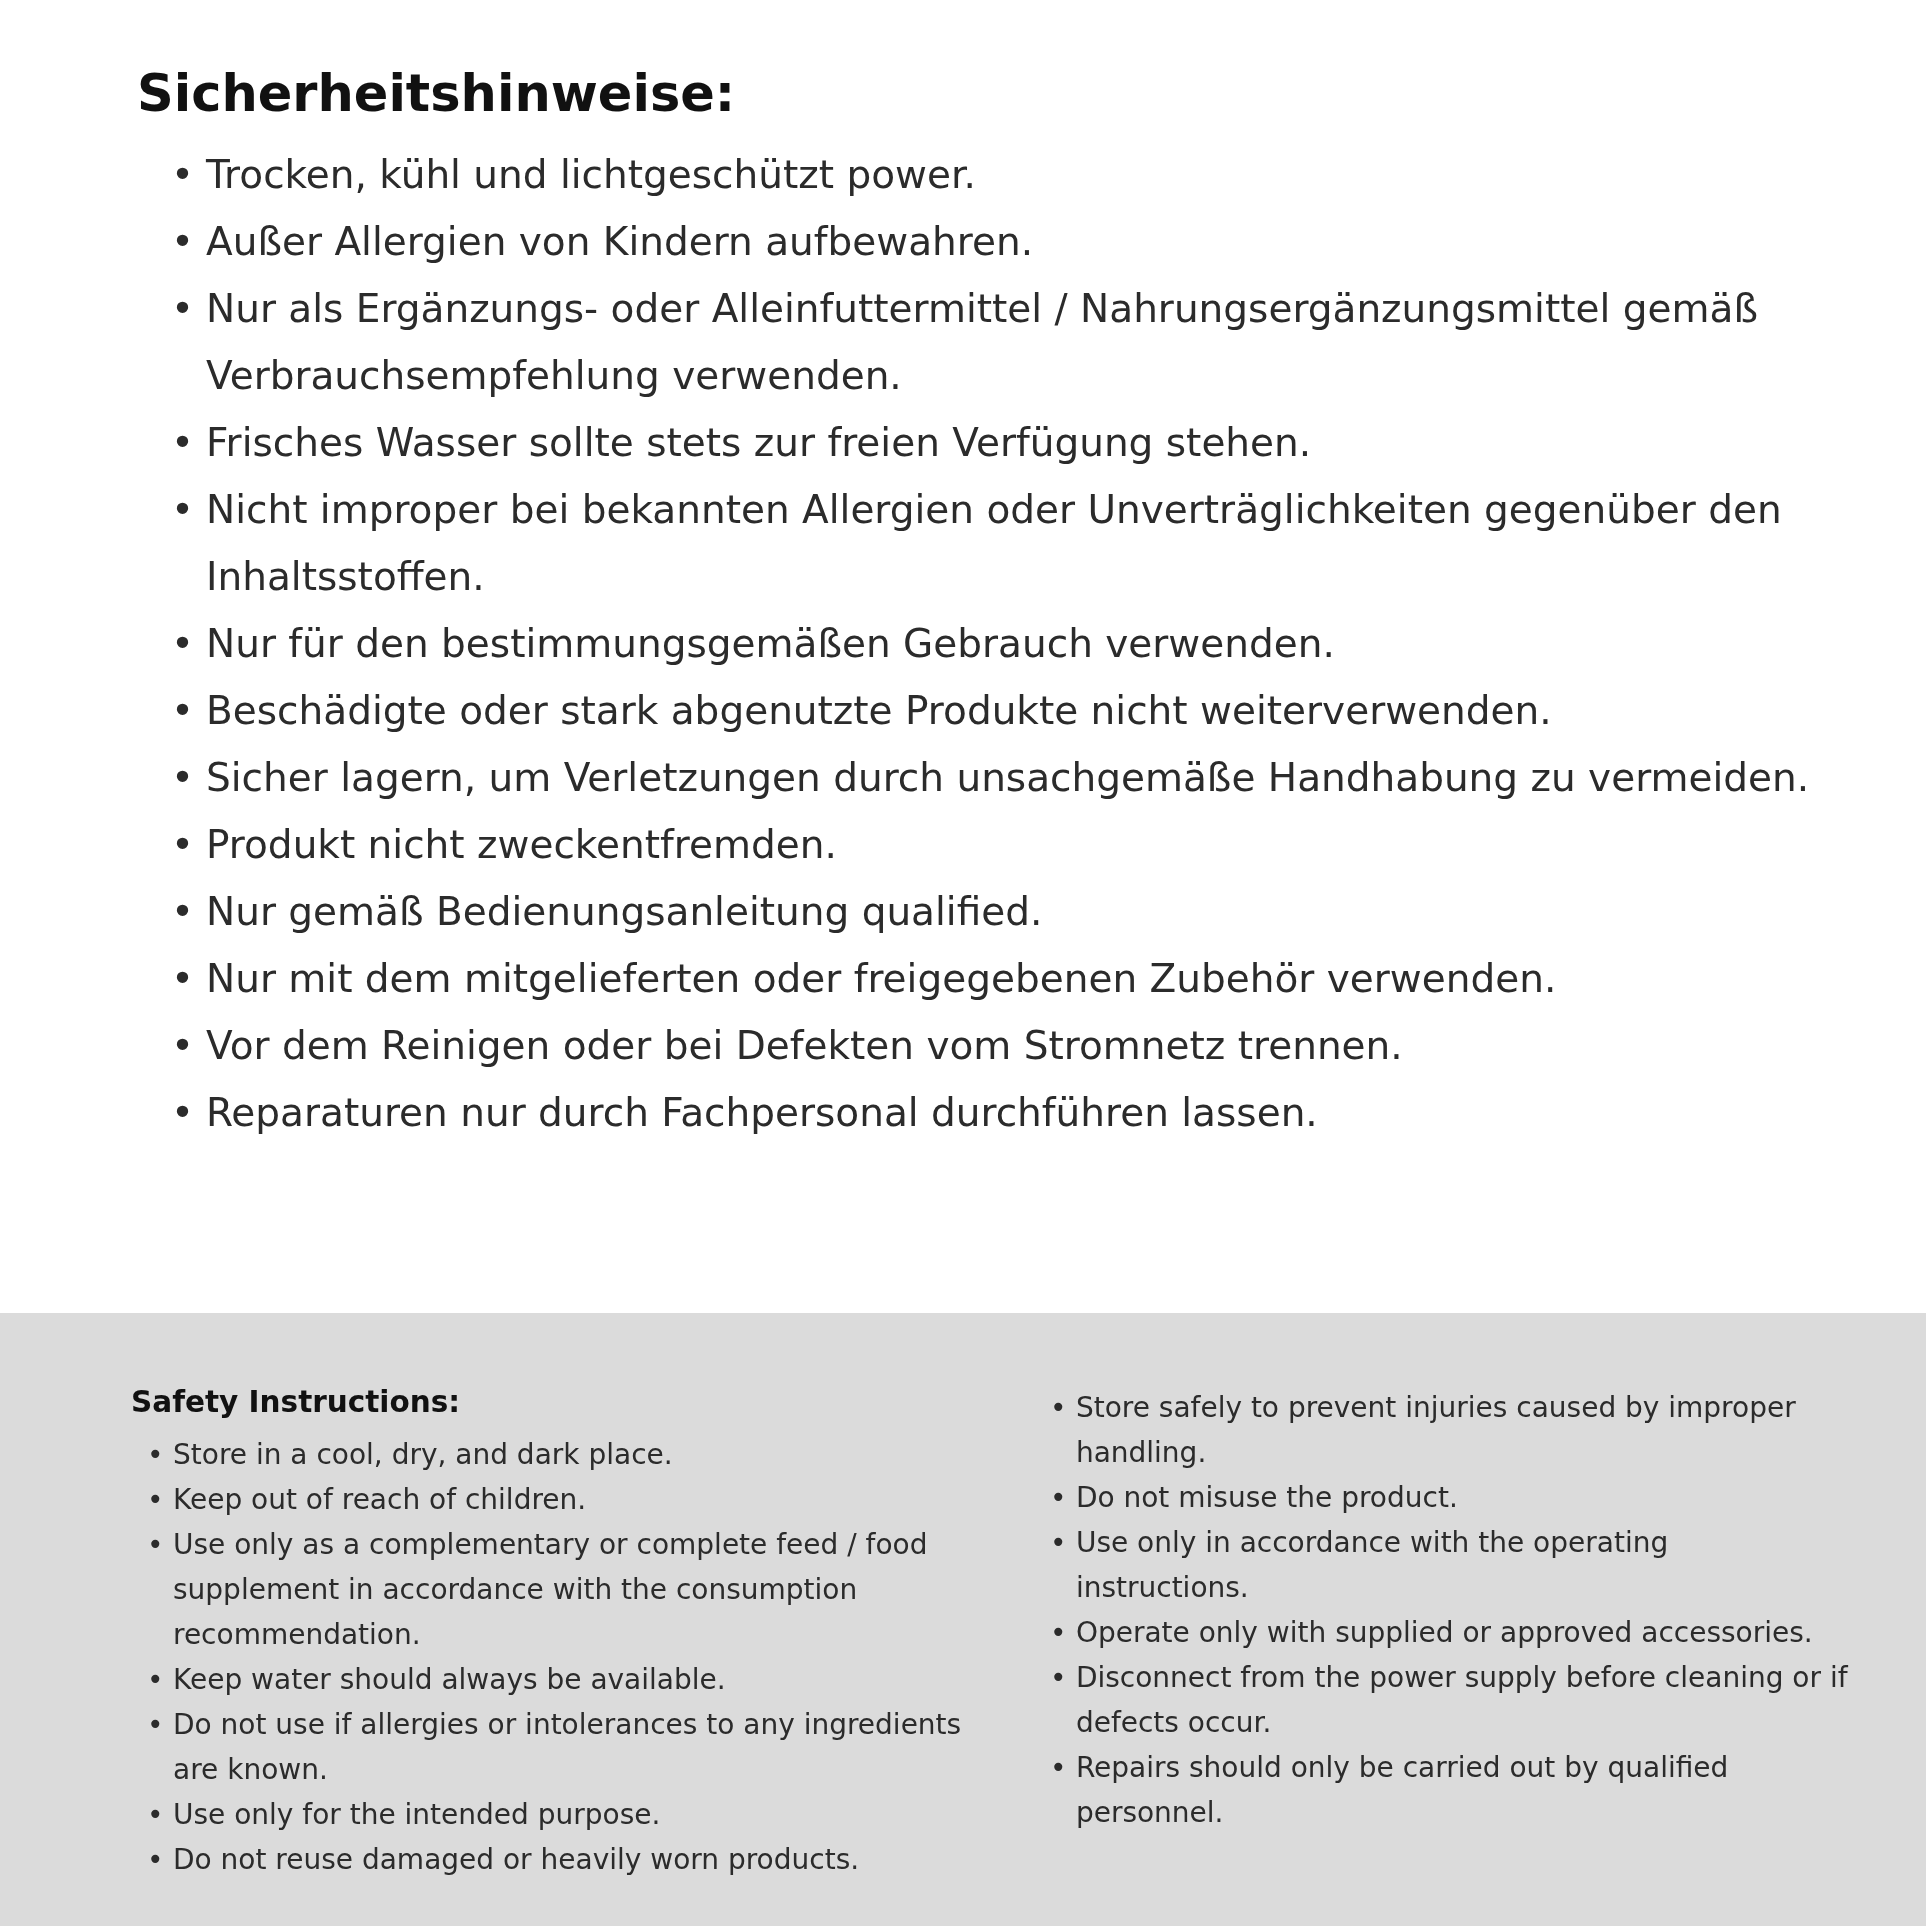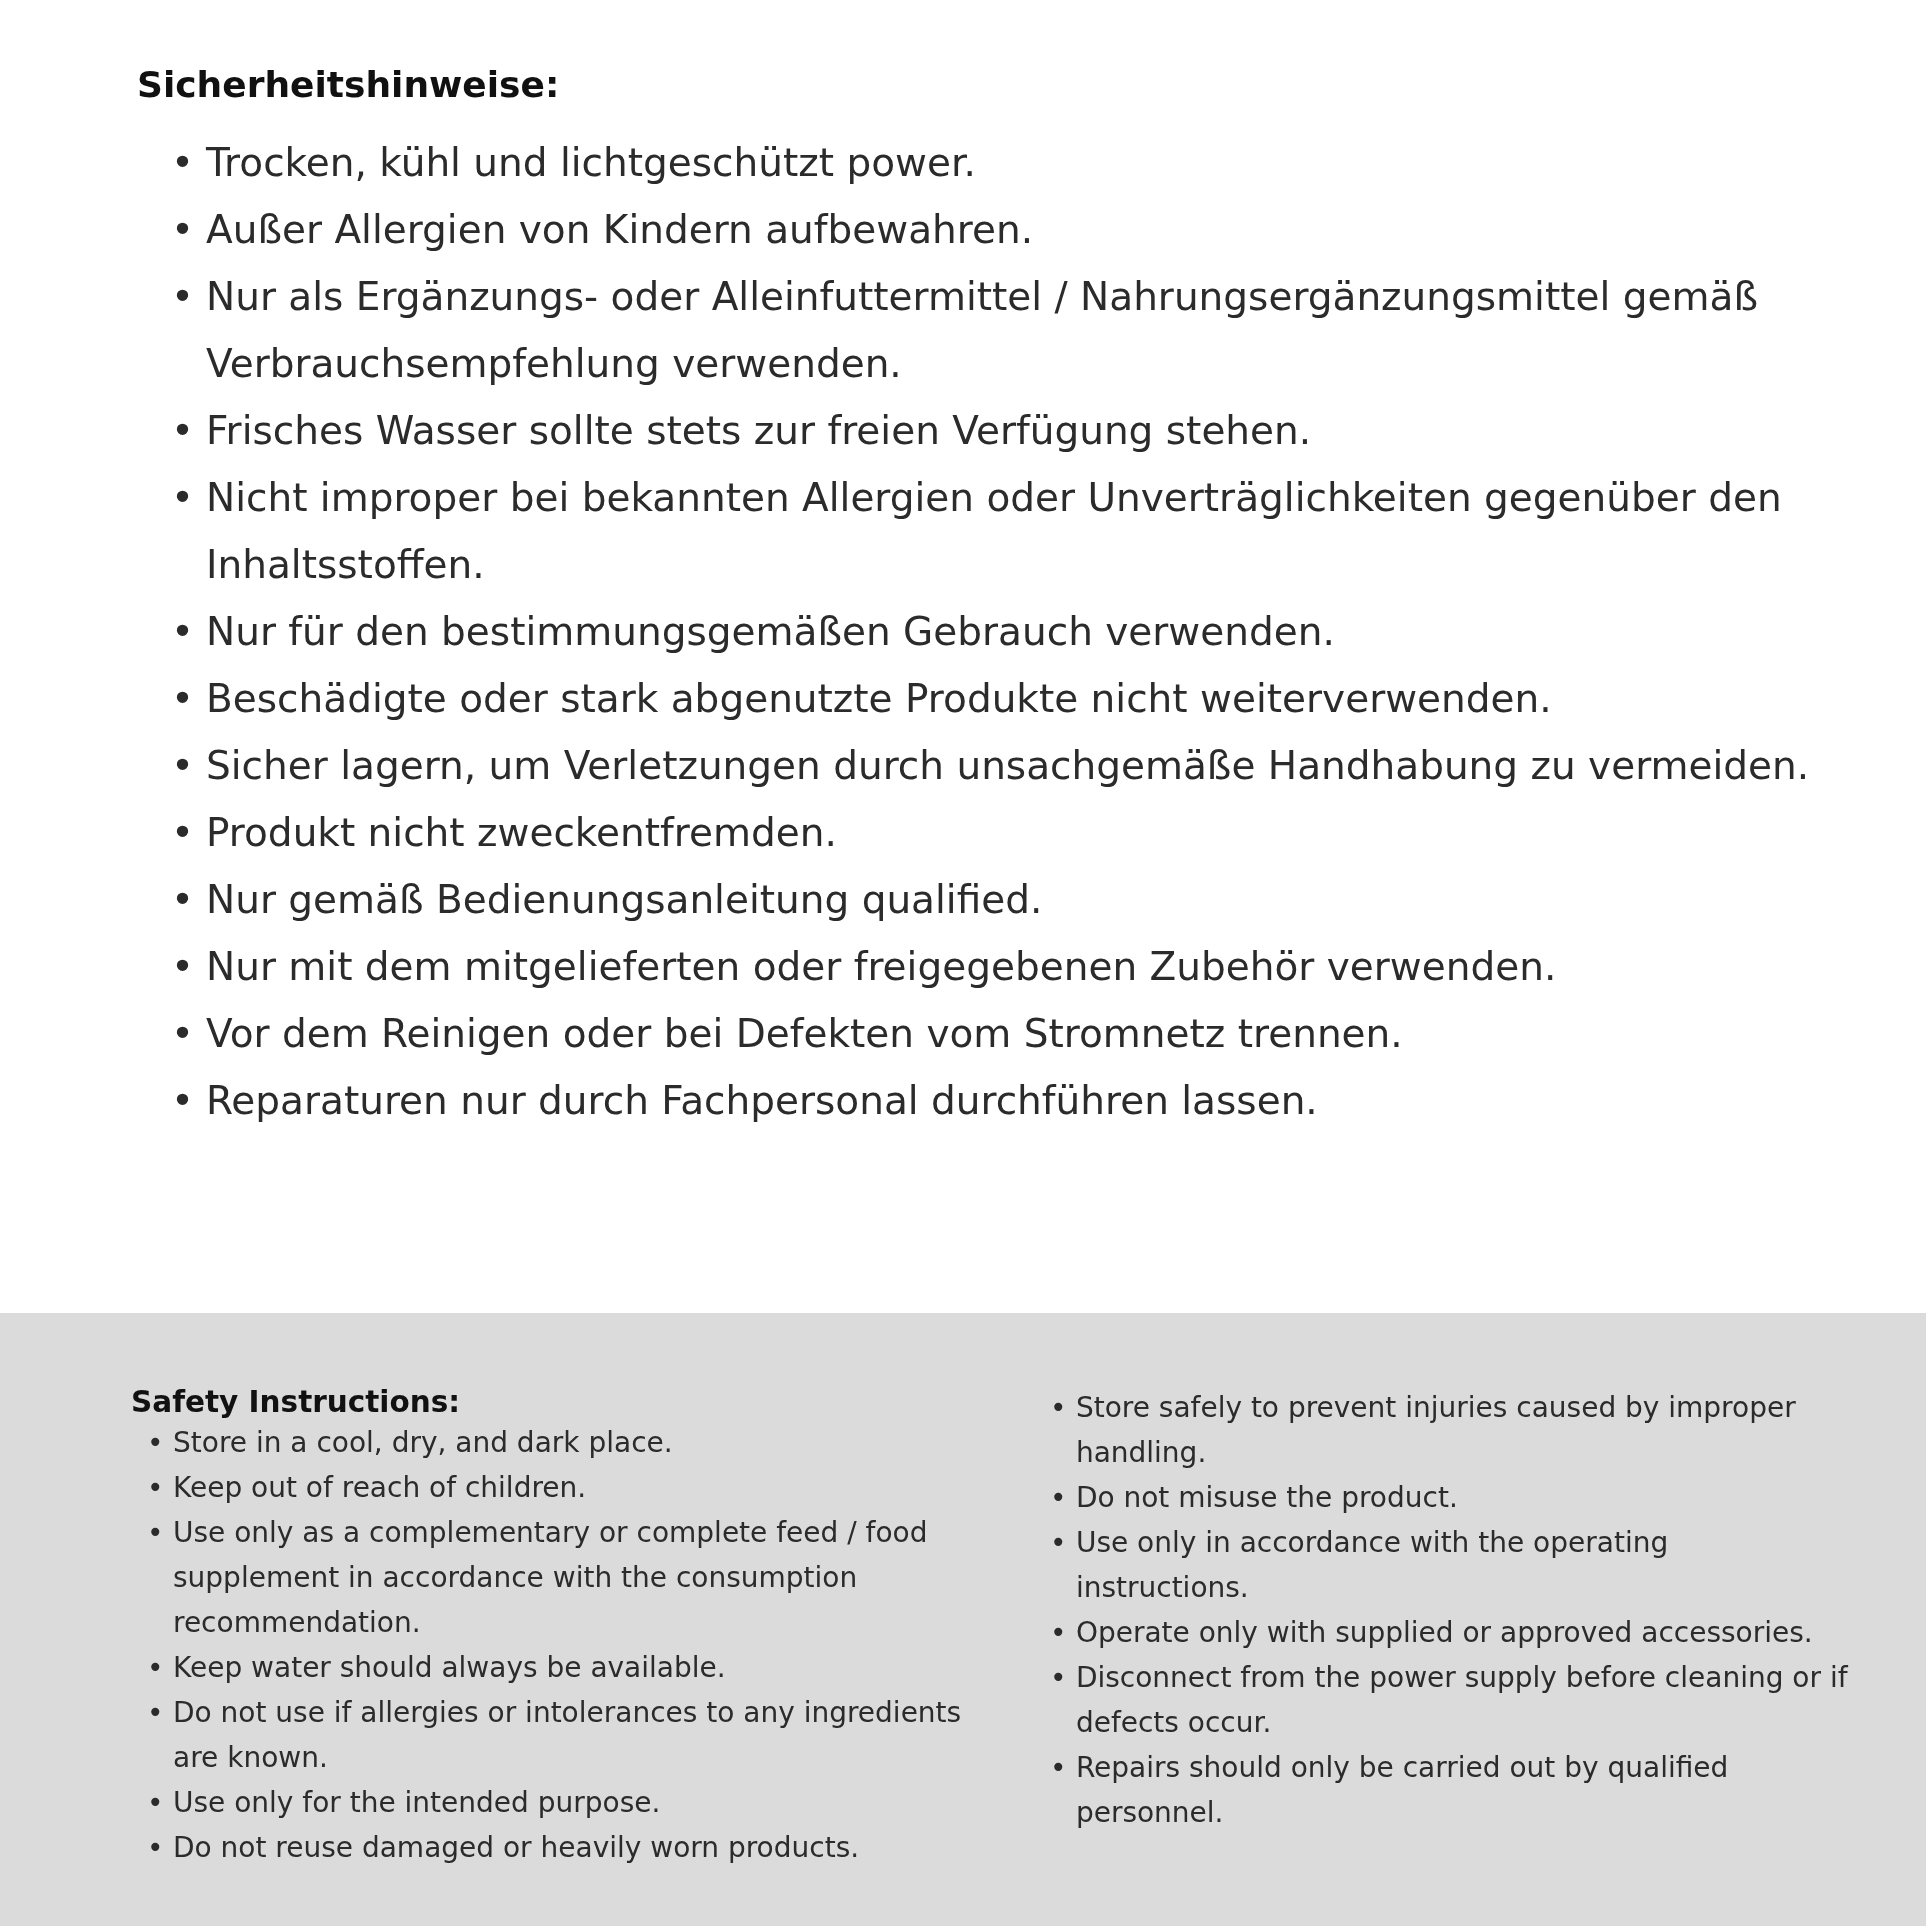--- a/index.html
+++ b/index.html
@@ -17,25 +17,25 @@
     overflow:hidden;
   }
   .page{width:1926px;height:1926px;display:flex;flex-direction:column;}
 
   
   .german-section{
     flex:0 0 1313px;
     padding:64px 116px 0 137px;
   }
   .german-title{
-    font-size:36px;
+    font-size:51px;
     font-weight:bold;
     color:var(--heading_text);
     letter-spacing:0;
-    margin-bottom:24px;
+    margin-bottom:18px;
   }
   .g-list{max-width:1708px;}
   .g-item{
     display:flex;
     align-items:flex-start;
     font-size:39px;
     line-height:67px;
     color:var(--body_text);
     padding-left:34px;
   }
@@ -51,21 +51,21 @@
     background:var(--band_bg);
     padding:72px 77px 0 131px;
     display:grid;
     grid-template-columns: 899px 1fr;
     column-gap:3.9px;
   }
   .english-title{
     font-size:29.5px;
     font-weight:bold;
     color:var(--heading_text);
-    margin-bottom:1px;
+    margin-bottom:13px;
   }
   .e-item{
     display:flex;
     align-items:flex-start;
     font-size:28px;
     line-height:45px;
     color:var(--body_text);
     padding-left:16px;
     max-width:854px;
   }

